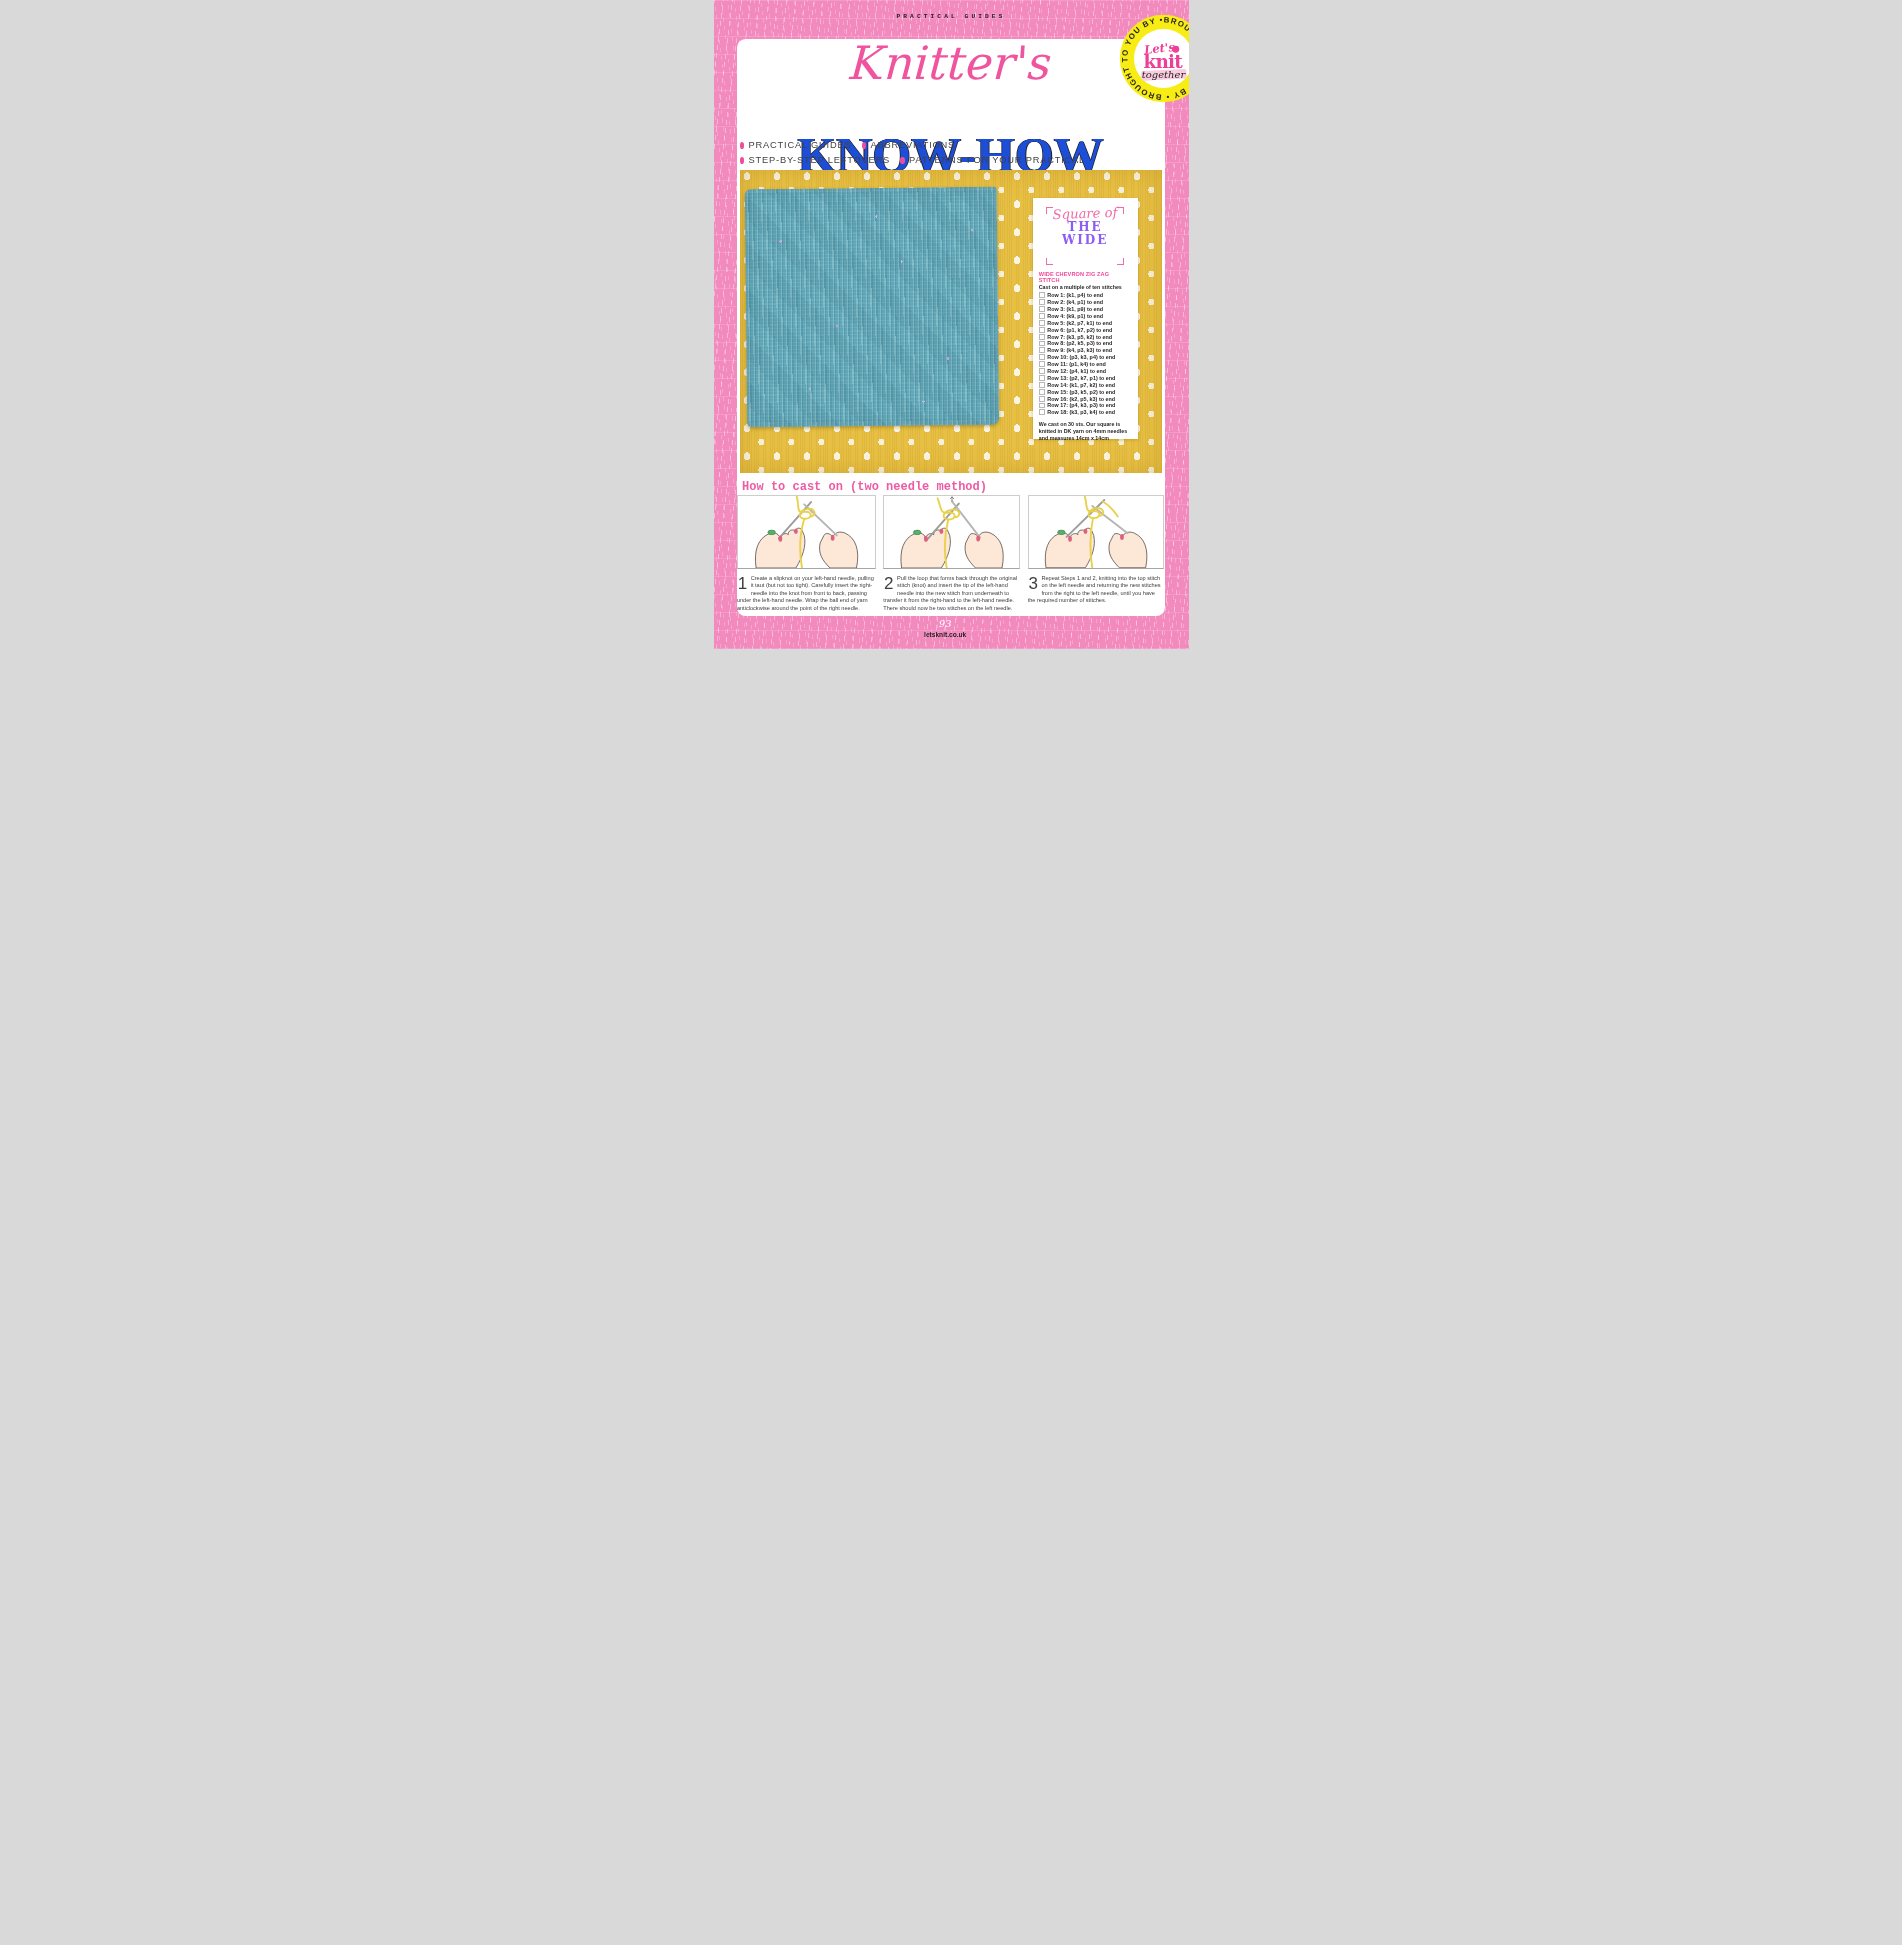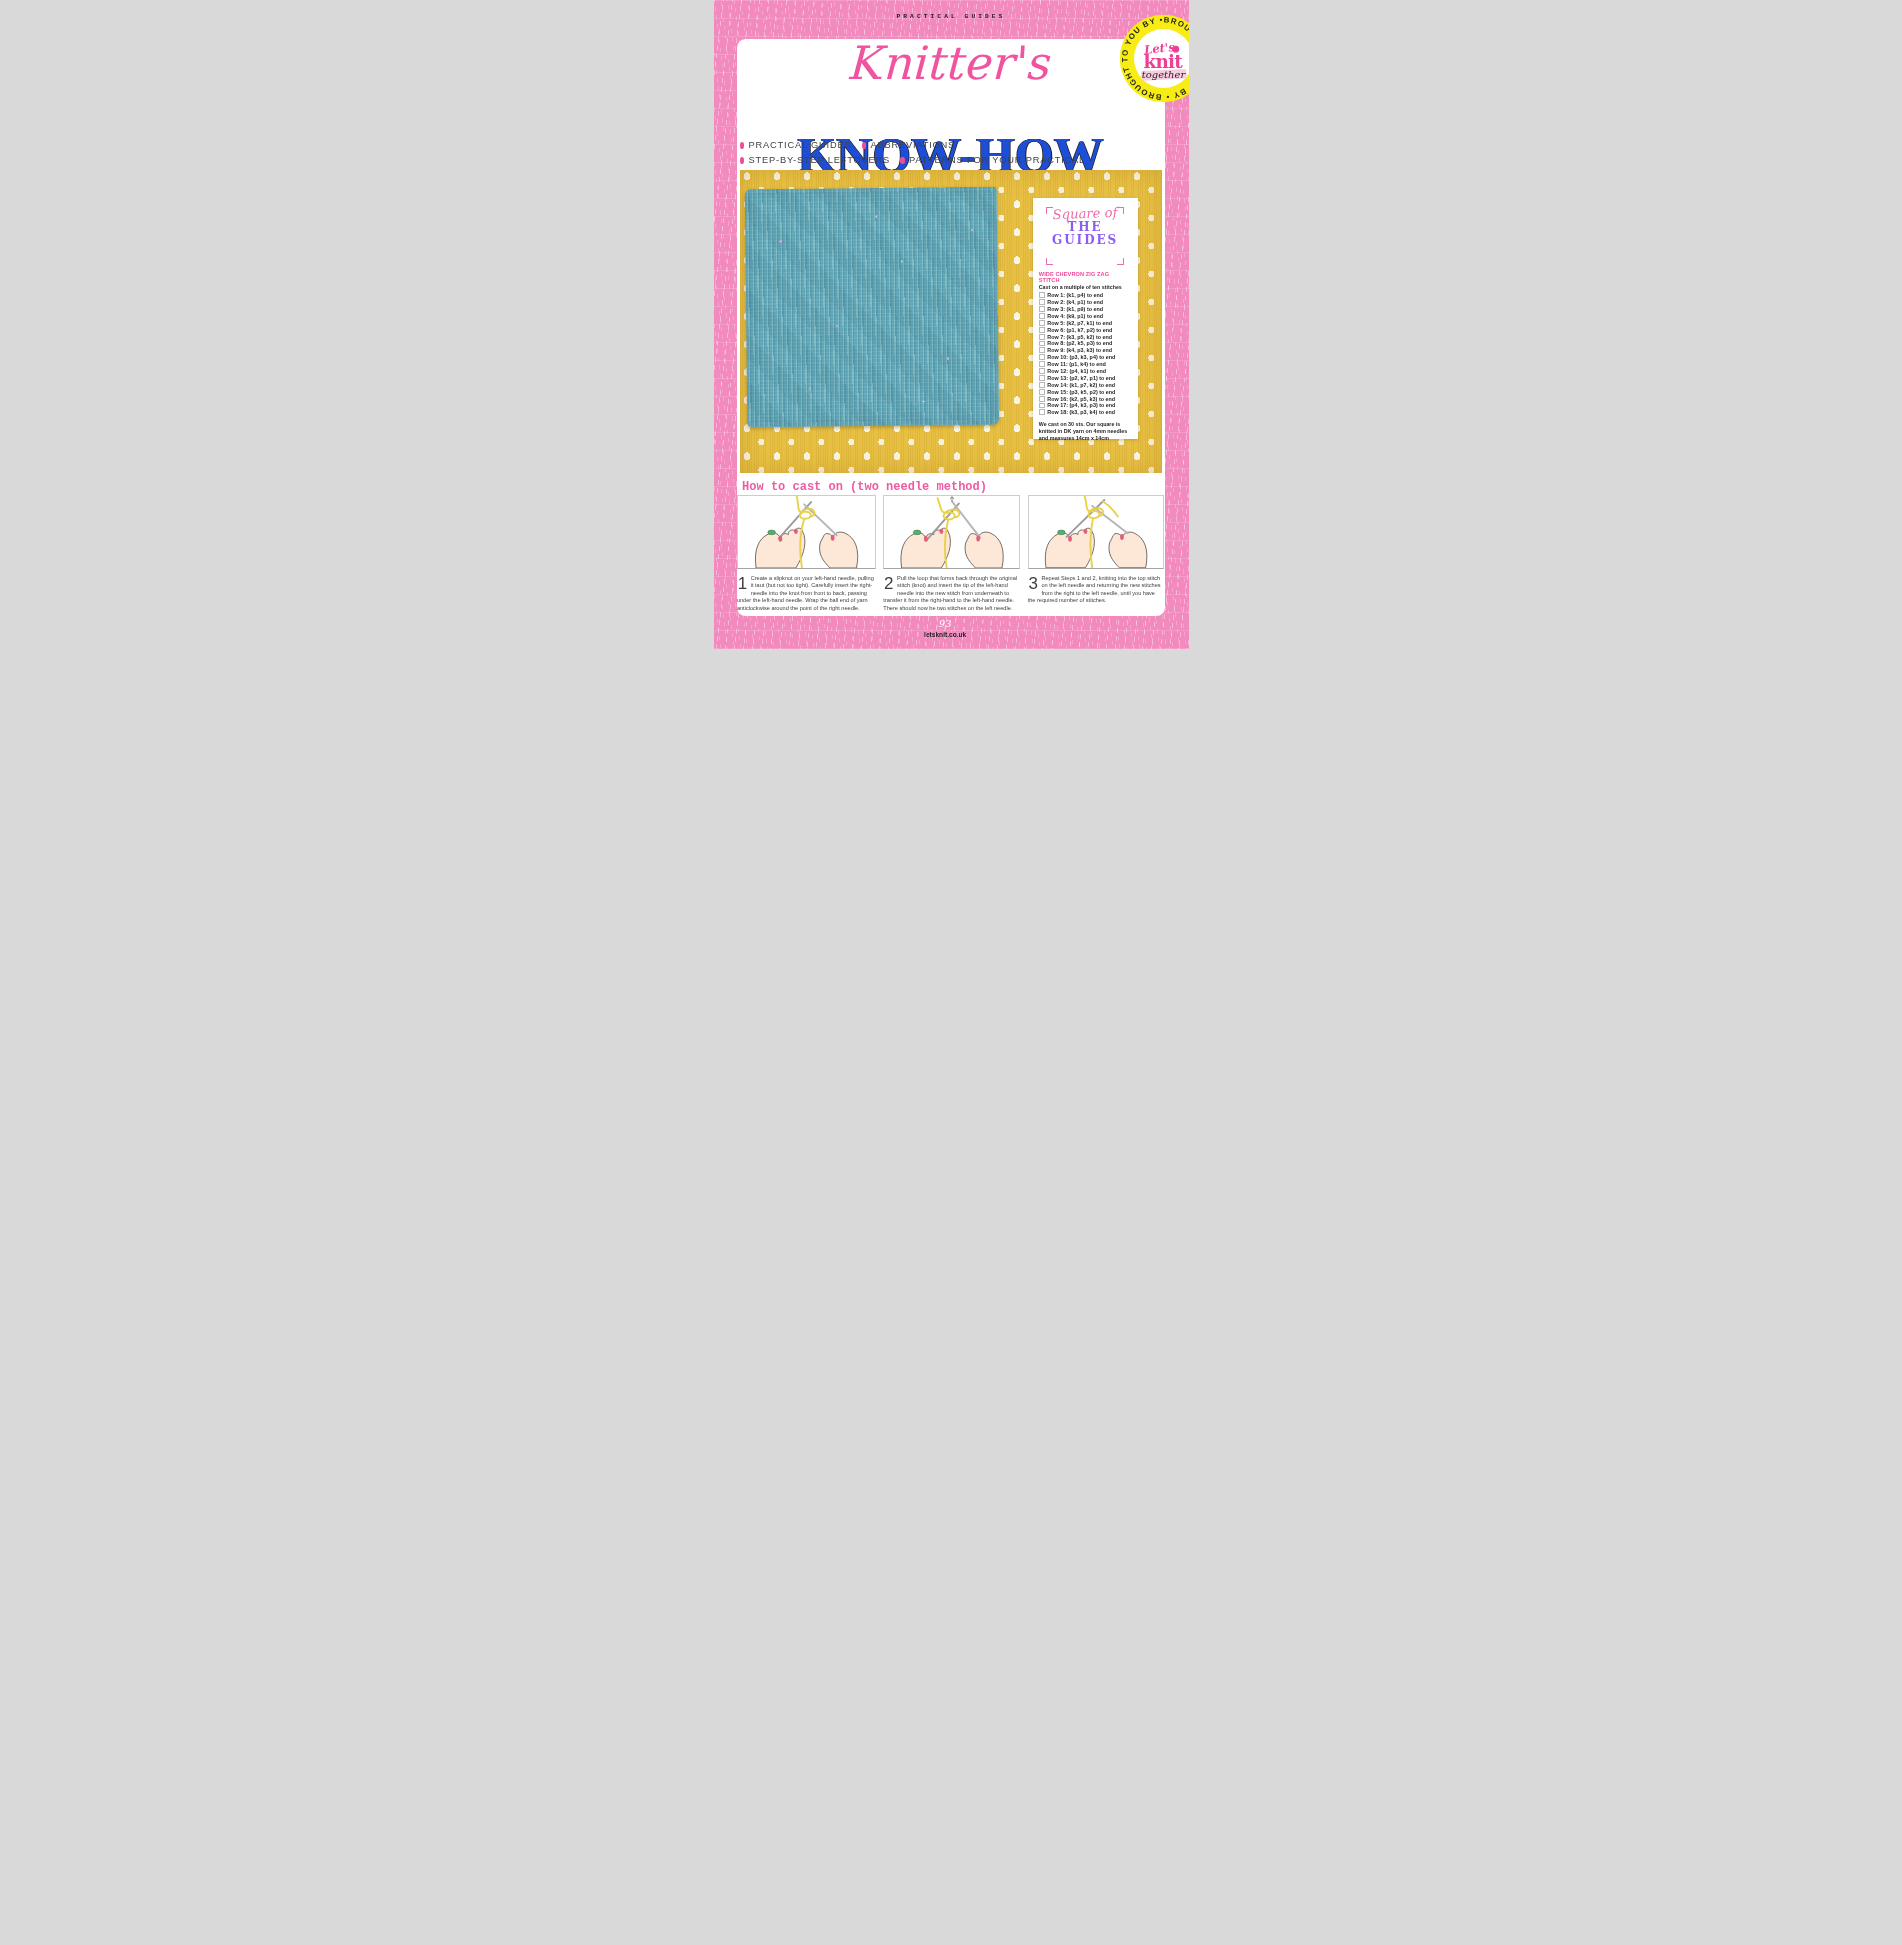--- a/index.html
+++ b/index.html
@@ -140,21 +140,21 @@
       <div class="knit-square"></div>
 
       <aside class="panel">
         <div class="title-block">
           <i class="bracket tl"></i>
           <i class="bracket tr"></i>
           <i class="bracket bl"></i>
           <i class="bracket br"></i>
           <div class="eyebrow">Square of</div>
           <div class="tm">THE</div>
-          <div class="tm">GUIDES</div>
+          <div class="tm">WIDE</div>
         </div>
         <h3 class="pattern-name">WIDE CHEVRON ZIG ZAG STITCH</h3>
         <p class="cast-on">Cast on a multiple of ten stitches</p>
         <ul class="rows">
           <li>
               <span class="cb"></span>
               <span>Row 1: (k1, p4) to end</span>
             </li>
           <li>
               <span class="cb"></span>

